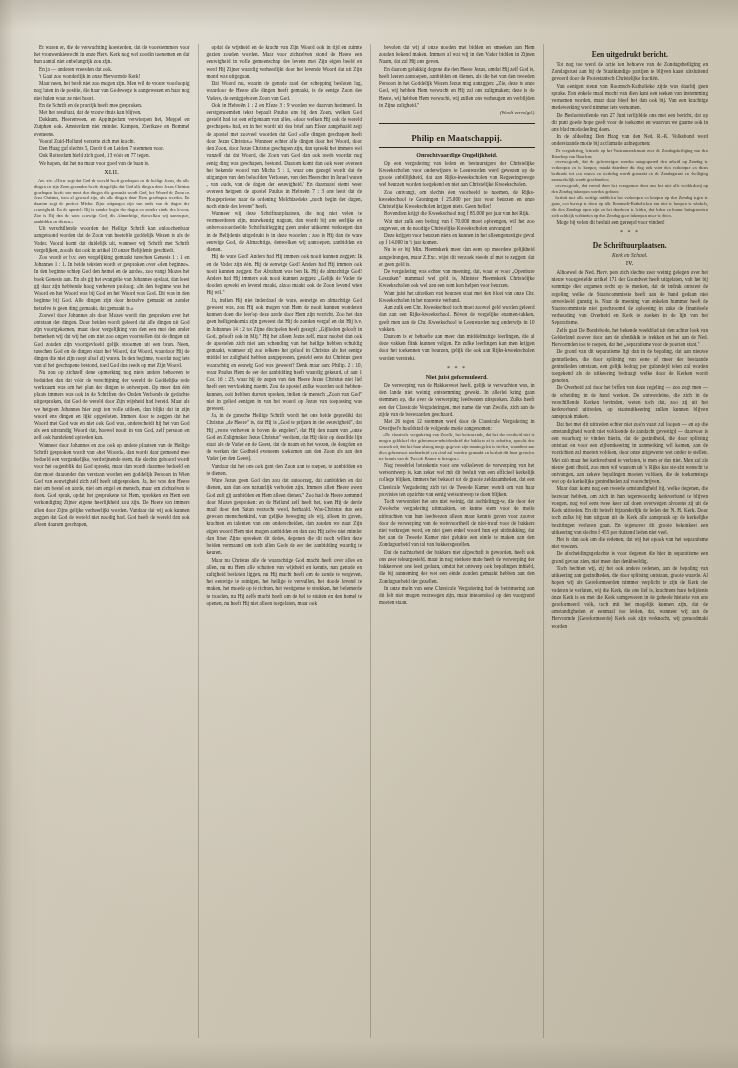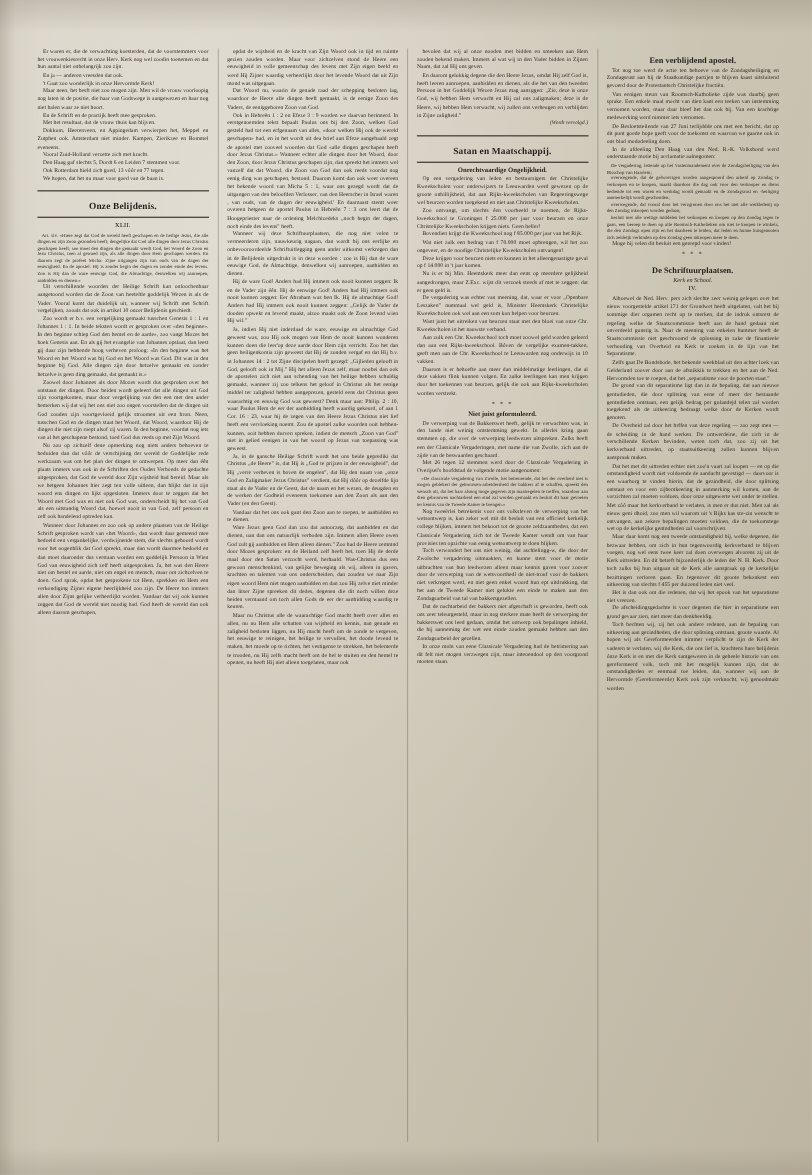--- a/index.html
+++ b/index.html
@@ -132,23 +132,20 @@
       <p>En ja — anderen vreesden dat ook.</p>
       <p>'t Gaat zoo wonderlijk in onze Hervormde Kerk!</p>
       <p>Maar neen, het besft niet zoo mogen zijn. Men wil de vrouw voorloopig nog laten in de positie, die haar van Godswege is aangewezen en haar nog niet halen waar ze niet hoort.</p>
       <p>En de Schrift en de practijk heeft mee gesproken.</p>
       <p>Met het resultaat, dat de vrouw thuis kan blijven.</p>
       <p>Dokkum, Heerenveen, en Appingedam verwierpen het, Meppel en Zutphen ook. Amsterdam niet minder. Kampen, Zierikzee en Bommel eveneens.</p>
       <p>Vooral Zuid-Holland verzette zich met kracht.</p>
       <p>Den Haag gaf slechts 5, Dordt 6 en Leiden 7 stemmen voor.</p>
       <p>Ook Rotterdam hield zich goed, 13 vóór en 77 tegen.</p>
       <p>We hopen, dat het nu maar voor goed van de baan is.</p>
-      <div class="head-box">
-        <span class="t">Onze Belijdenis.</span>
-      </div>
       <div class="numeral">XLII.</div>
       <p class="small">Art. xiv. «Hiere zegt dat God de wereld heeft geschapen en de heilige Jezus, die alle dingen en zijn Zoon gezonden heeft; dengelijke dat God alle dingen door Jezus Christus geschapen heeft; soo moet den dingen die gemaakt werdt God, het Woord de Zoon en Jezu Christus, toen al gewaed zijn, als alle dingen door Hem geschapen werden. En daarom zegt de profeet Micha: Zijne uitgangen zijn van ouds van de dagen der eeuwigheid. En de apostel: Hij is zonder begin der dagen en zonder einde des levens. Zoo is Hij dan de ware eeuwige God, die Almachtige, denwelken wij aanroepen, aanbidden en dienen.»</p>
       <p>Uit verschillende woorden der Heilige Schrift kan onloochenbaar aangetoond worden dat de Zoon van heeteltle goddelijk Wezen is als de Vader. Vooral komt dat duidelijk uit, wanneer wij Schrift met Schrift vergelijken, zooals dat ook in artikel 10 onzer Belijdenis geschiedt.</p>
       <p>Zoo wordt er b.v. een vergelijking gemaakt tusschen Genesis 1 : 1 en Johannes 1 : 1. In beide teksten wordt er gesproken over «den beginne». In den beginne schiep God den hemel en de aarde», zoo vangt Mozes het boek Genesis aan. En als gij het evangelie van Johannes opslaat, dan leest gij daar zijn hebbende hoog verheven proloog: «In den beginne was het Woord en het Woord was bij God en het Woord was God. Dit was in den beginne bij God. Alle dingen zijn door hetzelve gemaakt en zonder hetzelve is geen ding gemaakt, dat gemaakt is.»</p>
       <p>Zoowel door Johannes als door Mozes wordt dus gesproken over het ontstaan der dingen. Door beiden wordt geleerd dat alle dingen uit God zijn voortgekomen, maar door vergelijking van den een met den ander bemerken wij dat wij het ons niet zoo ongen voorstellen dat de dingen uit God zouden zijn voortgevloeid gelijk stroomen uit een bron. Neen, tusschen God en de dingen staat het Woord, dat Woord, waardoor Hij de dingen die niet zijn roept alsof zij waren. In den beginne, voordat nog iets van al het geschapene bestond, toed God dus reeds op met Zijn Woord.</p>
       <p>Nu zou op zichzelf dene opmerking nog niets anders behoeven te beduiden dan dat vóór de verschijning der wereld de Goddelijke rede werkzaam was om het plan der dingen te ontwerpen. Op meer dan één plaats immers was ook in de Schriften des Ouden Verbonds de gedachte uitgesproken, dat God de wereld door Zijn wijsheid had bereid. Maar als we hetgeen Johannes hier zegt ten volle uitleen, dan blijkt dat in zijn woord ens dingen en lijkt opgesloten. Immers door te zeggen dat het Woord met God was en niet ook God was, onderscheidt hij het van God als een uitstandig Woord dat, hoewel nooit in van God, zelf persoon en zelf ook handelend optreden kan.</p>
       <p>Wanneer door Johannes en zoo ook op andere plaatsen van de Heilige Schrift gesproken wordt van «het Woord», dan wordt daar gemeend mee bedoeld een vergankelijke, verdwijnende stem, die slechts geboord wordt voor het oogenblik dat God spreekt, maar dan wordt daarmee bedoeld en dan moet daaronder dus verstaan worden een goddelijk Persoon in Wien God van eeuwigheid zich zelf heeft uitgesproken. Ja, het was den Heere niet om bestel en aarde, niet om engel en mensch, maar om zichzelven te doen. God sprak, opdat het gesprokene tot Hem, sprekken en Hem een verkondiging Zijner eigene heerlijkheid zou zijn. De Heere ton immers allen door Zijns gelijke verheerlijkt worden. Vandaar dat wij ook kunnen zeggen dat God de wereld niet noodig had. God heeft de wereld dan ook alleen daarom geschapen,</p>
       <p></p>
       <p></p>
     </div>
@@ -165,21 +162,21 @@
       <p>Ware Jezus geen God dan zou dat autoorzeg, dat aanbidden en dat dienen, uan dan ons natuurlijk verboden zijn. Immers allen Heere owen God zult gij aanbidden en Hem alleen dienen." Zoo had de Heere zemmnd door Mozes gesproken: en de Heiland zelf heeft het, toen Hij de derde maal door den Satan verzocht werd, herhaald. Was-Christus dus een gewoon menschenkind, van gelijke beweging als wij, alleen in gaven, krachten en talenten van ons onderscheiden, dan zouden we naar Zijn eigen woord Hem niet mogen aanbidden en dan zou Hij zelve niet minder dan litser Zijne spreeken dit dedes, degenen die dit noch willen deze beiden vermaand om toch allen Gods de eer der aanbidding waardig te keuren.</p>
       <p>Maar nu Christus alle de waarachtige God macht heeft over alles en allen, nu nu Hem alle schatten van wijsheid en kennis, nan genade en zaligheid besloten liggen, nu Hij macht heeft om de zonde te vergeven, het eeuwige te reinigen, het heilige te vervullen, het doode levend te maken, het moede op te richten, het vestigense te strekken, het belemerde te trooden, nu Hij zelfs macht heeft om de hel te stuiten en den hemel te openen, nu heeft Hij niet alleen toegelaten, maar ook</p>
       <p></p>
     </div>
 
     <div class="col">
       <p>bevolen dat wij al onze nooden met bidden en smeeken aan Hem zouden bekend maken. Immers al wat wij in den Vader bidden in Zijnen Naam, dat zal Hij ons geven.</p>
       <p>En daarom gelukkig degene die den Heere Jezus, omdat Hij zelf God is, heeft leeren aanroepen, aanbidden en dienen, als die het van den tweeden Persoon in het Goddelijk Wezen Jezus mag aanzggen: „Zie, deze is onze God, wij hebben Hem verwacht en Hij zal ons zaligmaken; deze is de Heere, wij hebben Hem verwacht, wij zullen ons verheugen en verblijden in Zijne zaligheid."</p>
       <p class="right">(Wordt vervolgd.)</p>
       <div class="head-box">
-        <span class="t">Satan en Maatschappij.</span>
+        <span class="t">Philip en Maatschappij.</span>
       </div>
       <div class="subhead">Onrechtvaardige Ongelijkheid.</div>
       <p>Op een vergadering van leden en bestuursigers der Christelijke Kweekscholen voor onderwijzers te Leeuwarden werd gewezen op de groote onbillijkheid, dat aan Rijks-kweekscholen van Regeeringswege wel beurzen worden toegekend en niet aan Christelijke Kweekscholen.</p>
       <p>Zoo ontvangt, om slechts éen voorbeeld te noemen, de Rijks-kweekschool te Groningen f 25.000 per jaar voor beurzen en onze Christelijke Kweekscholen krijgen niets. Geen heller!</p>
       <p>Bovendien krijgt die Kweekschool nog f 85.000 per jaar van het Rijk.</p>
       <p>Wat niet zulk een bedrag van f 70.000 moet opbrengen, wil het zoo ongeveer, en de noodige Christelijke Kweekscholen ontvangen!</p>
       <p>Deze krijgen voor beurzen niets en kunnen in het alleengenastigte geval op f 14.000 in 't jaar komen.</p>
       <p>Nu is er bij Min. Heemskerk meer dan eens op meerdere gelijkheid aangedrongen, maar Z.Exc. wijst dit verzoek steeds af met te zeggen: dat er geen geld is.</p>
       <p>De vergadering was echter van meening, dat, waar er voor „Openbare Leszaken" nummaal wel geld is, Minister Heemskerk Christelijke Kweekscholen ook wel aan een som kon helpen voor beurzen.</p>
       <p>Want juist het uitreiken van beurzen staat met den bloei van onze Chr. Kweekscholen in het nauwste verband.</p>
@@ -191,21 +188,21 @@
       <p>Met 26 tegen 12 stemmen werd door de Classicale Vergadering in Overijsel's hoofdstad de volgende motie aangenomen:</p>
       <p class="small">«De classicale vergadering van Zwolle, het betreurende, dat het der overheid niet is mogen geblekerl der gebrouwen-arbeidersheid der bakkers af te schaffen, spreekt den wensch uit, dat het haar alsnog moge gegeven zijn maatregelen te treffen, waardoor aan dien gebrouwen nachtarbeid een eind zal worden gemaakt en besluit dit haar gevoelen ter kennis van de Tweede Kamer te brengen.»</p>
       <p>Nog tweeërlei betrekenis voor ons volksleven de verwerping van het wetsontwerp is, kan zeker wel mit dit besluit van een officieel kerkelijk college blijken, immers het bekoort tot de groote zeldzaamheden, dat een Classicale Vergadering zich tot de Tweede Kamer wendt om van haar provisies ten opzichte van eenig wetsontwerp te doen blijken.</p>
       <p>Toch verwondert het ons niet weinig, dat aschlelingg-w, die door der Zwolsche vergadering uitmaakten, en kunne stem voor de motie uitbrachten van hun leedwezen alleen maar kennis gaven voor zoover door de verwerping van de wetsvoorthedl de niet-trouf voor de bakkers niet verkregen werd, en niet geen enkel woord hun ept uitdrukking, dat het aan de Tweede Kamer niet gelukte een einde te maken aan den Zondagsarbeid van tal van bakkersgezellen.</p>
       <p>Dat de nachtarbeid der bakkers niet afgeschaft is geworden, heeft ook ons zeer teleurgesteld, maar in nog sterkere mate heeft de verwerping der bakkerswet ons leed gedaan, omdat het ontwerp ook bepalingen inhield, die bij aanneming der wet een einde zouden gemaakt hebben aan den Zondagsarbeid der gezellen.</p>
       <p>In onze moln van eene Classicale Vergadering had de betrimering aan dit felt niet mogen verzwegen zijn, maar inteoendool op den voorgrond moeten staan.</p>
       <p></p>
     </div>
 
     <div class="col">
-      <div class="head-plain">Een verblijdend apostel.</div>
+      <div class="head-plain">Een uitgedrukt bericht.</div>
       <p>Tot nog toe werd de actie ten behoeve van de Zondagsheiliging en Zondagsrust aan bij de Staatkundige partijen te blijven kaast uitsluitend gevoerd door de Protestantsch Christelijke fractiën.</p>
       <p>Van eenigen steun van Roomsch-Katholieke zijde was daarbij geen sprake. Een enkele maal mocht van dien kant een teeken van instemming vernomen worden, maar daar bleef het dan ook bij. Van een krachtige medewerking werd nimmer iets vernomen.</p>
       <p>De Besloetsteilende van 27 Juni terlijddde ons met een bericht, dat op dit punt goede hope geeft voor de toekomst en waarvan we gaarne ook in ons blad mododeeling doen.</p>
       <p>In de afdeeling Den Haag van den Ned. R.-K. Volksbond werd onderstaande motie bij acclamatie aalnegomen:</p>
       <p class="small">De vergadering, lettende op het Vastenmandement over de Zondagsheiliging van den Bisschop van Haarlem;</p>
       <p class="small">overwegende, dat de gelwovrigen worden aangespoord den arbeid op Zondag te verkoopen en te koopen, maakt daardoor die dag ook voor den verkooper en diens bediende tot een waren en werkdag wordt gemaakt en de Zondagsrust en -heiliging aanmerkelijk wordt geschonden;</p>
       <p class="small">overwegende, dat vooral door het verzgronen door ons het niet alle wetkledenij op den Zondag inkoopen worden gedaan;</p>
       <p class="small">besluit met alle wettige middelen het verkoopen en koopen op den Zondag tegen te gaan, een beroep te doen op alle Roomsch-Katholieken om niet te koopen te winkels, die den Zondags open zijn en het daarheen te leiden, dat leden en hunne huisgenooten zich zeldeijk verbinden op den Zondag geen inkoopen meer te doen.</p>
       <p>Moge bij velen dit besluit een gereepd voor vinden!</p>
       <div class="stars">* * *</div>

